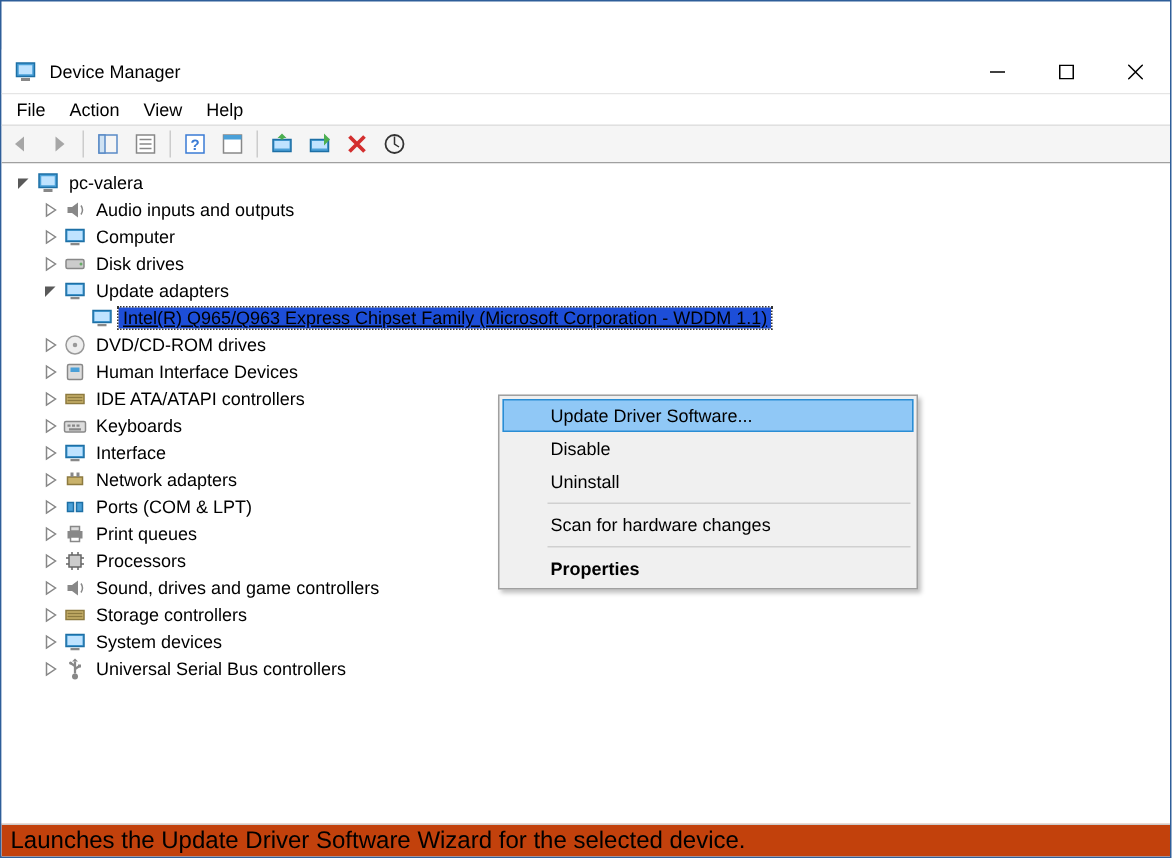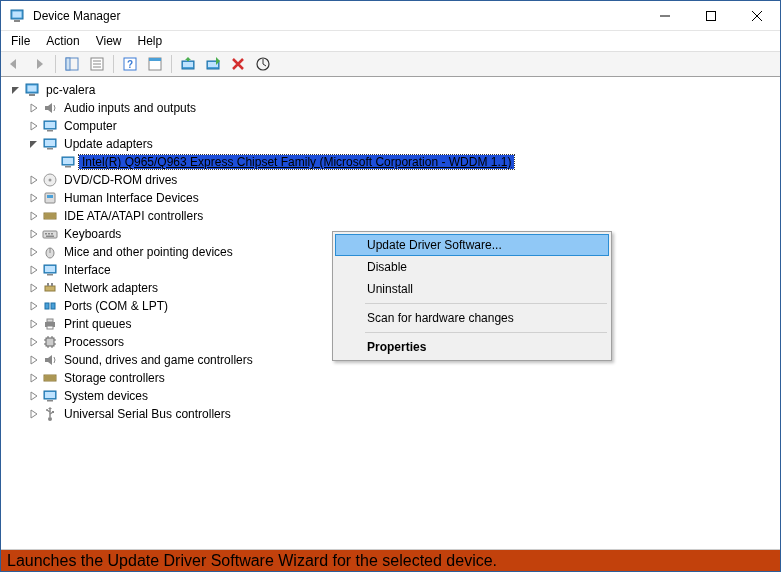--- a/index.html
+++ b/index.html
@@ -15,20 +15,21 @@
     border: 1px solid #2e5e99;
     overflow: hidden;
   }
   
   .titlebar {
     height: 30px;
     display: flex;
     align-items: center;
     background: #fff;
     border-bottom: 1px solid #e5e5e5;
+    margin-top: 32px;
   }
   .titlebar .app-icon {
     width: 16px; height: 16px;
     margin: 0 8px;
     display: inline-flex;
   }
   .titlebar .title { flex: 0 0 auto; font-size: 12px; }
   .titlebar .spacer { flex: 1; }
   .win-btn {
     width: 46px; height: 30px;
@@ -291,20 +292,36 @@
                   <svg width="16" height="16" viewBox="0 0 16 16">
                     <rect x="2" y="3" width="12" height="8" fill="#4aa0d8" stroke="#1d6fa5"></rect>
                     <rect x="3" y="4" width="10" height="6" fill="#bfe3ff"></rect>
                     <rect x="5" y="12" width="6" height="1.5" fill="#888"></rect>
                   </svg>
                 </span>
             <span class="node-label">Computer</span>
           </div>
             </li>
           <li>
+              <div class="row">
+            <span class="expander">
+                  <svg width="10" height="10" viewBox="0 0 10 10">
+                    <path d="M2 1 L8 5 L2 9 Z" fill="none" stroke="#888"></path>
+                  </svg>
+                </span>
+            <span class="node-icon">
+                  <svg width="16" height="16" viewBox="0 0 16 16">
+                    <rect x="2" y="5" width="12" height="6" rx="1" fill="#ccc" stroke="#888"></rect>
+                    <circle cx="12" cy="8" r="1" fill="#6a6"></circle>
+                  </svg>
+                </span>
+            <span class="node-label">Disk drives</span>
+          </div>
+            </li>
+          <li>
             <div class="row">
               <span class="expander">
                   <svg width="10" height="10" viewBox="0 0 10 10">
                     <path d="M1 2 L8 2 L1 9 Z" fill="#595959"></path>
                   </svg>
                 </span>
               <span class="node-icon">
                   <svg width="16" height="16" viewBox="0 0 16 16">
                     <rect x="2" y="3" width="12" height="8" fill="#4aa0d8" stroke="#1d6fa5"></rect>
                     <rect x="3" y="4" width="10" height="6" fill="#bfe3ff"></rect>
@@ -399,36 +416,20 @@
             </li>
           <li>
               <div class="row">
             <span class="expander">
                   <svg width="10" height="10" viewBox="0 0 10 10">
                     <path d="M2 1 L8 5 L2 9 Z" fill="none" stroke="#888"></path>
                   </svg>
                 </span>
             <span class="node-icon">
                   <svg width="16" height="16" viewBox="0 0 16 16">
-                    <ellipse cx="8" cy="9" rx="4" ry="5" fill="#ddd" stroke="#888"></ellipse>
-                    <line x1="8" y1="4" x2="8" y2="9" stroke="#888"></line>
-                  </svg>
-                </span>
-            <span class="node-label">Mice and other pointing devices</span>
-          </div>
-            </li>
-          <li>
-              <div class="row">
-            <span class="expander">
-                  <svg width="10" height="10" viewBox="0 0 10 10">
-                    <path d="M2 1 L8 5 L2 9 Z" fill="none" stroke="#888"></path>
-                  </svg>
-                </span>
-            <span class="node-icon">
-                  <svg width="16" height="16" viewBox="0 0 16 16">
                     <rect x="2" y="3" width="12" height="8" fill="#4aa0d8" stroke="#1d6fa5"></rect>
                     <rect x="3" y="4" width="10" height="6" fill="#bfe3ff"></rect>
                     <rect x="5" y="12" width="6" height="1.5" fill="#888"></rect>
                   </svg>
                 </span>
             <span class="node-label">Interface</span>
           </div>
             </li>
           <li>
               <div class="row">

